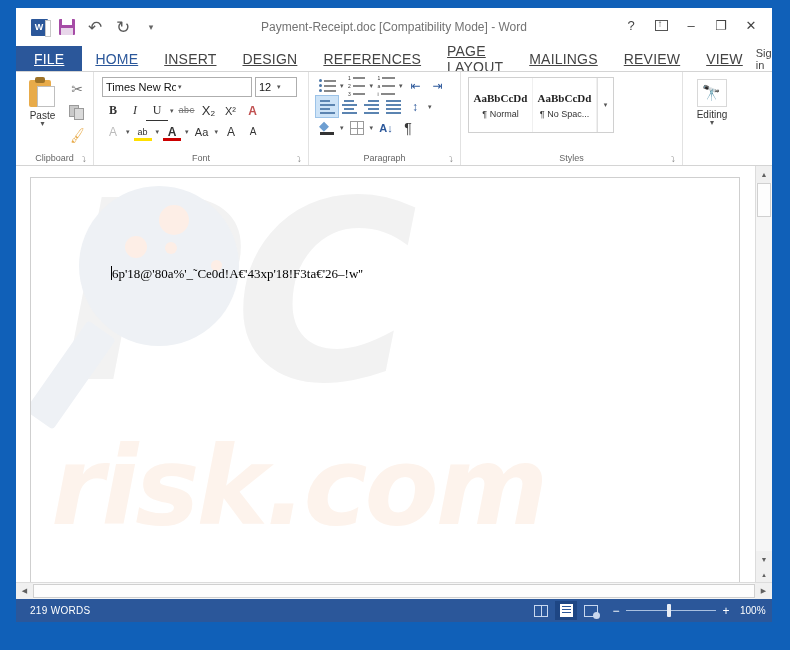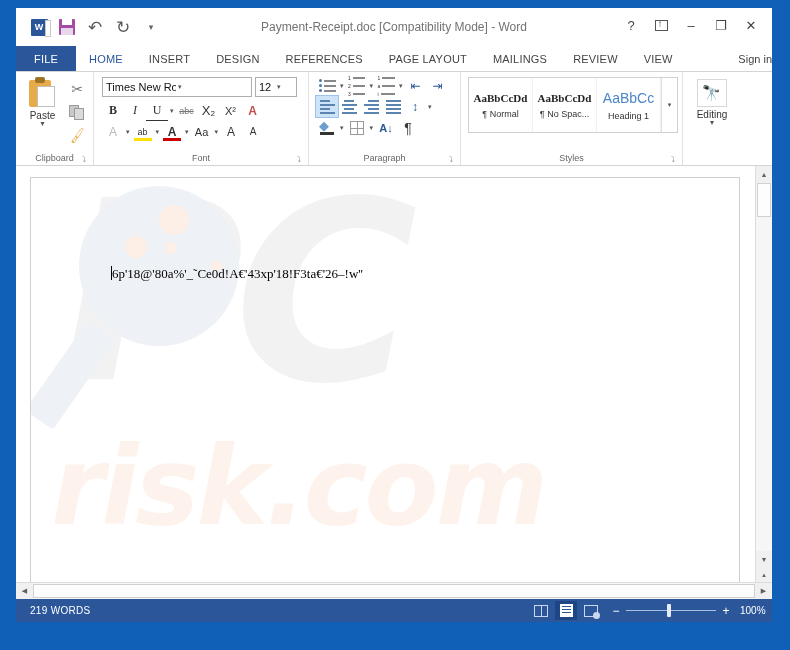--- a/index.html
+++ b/index.html
@@ -74,21 +74,21 @@
   
   .tabstrip {
     height: 25px; flex: none; display: flex; align-items: stretch;
     background: #fff; position: relative;
   }
   .tabstrip::after {
     content: ""; position: absolute; left: 0; right: 0; bottom: 0; height: 0px;
   }
   .tab {
     padding: 0 13px; display: flex; align-items: center;
-    font-size: 11px; color: #444; cursor: pointer; letter-spacing: .2px;
+    font-size: 14px; color: #444; cursor: pointer; letter-spacing: .2px; text-decoration: underline;
   }
   .tab.file { background: #2b579a; color: #fff; font-weight: normal; padding: 0 18px; }
   .tab.active { color: #2b579a; background: #fff; }
   .signin {
     margin-left: auto; padding-right: 0; display: flex; align-items: center;
     font-size: 11px; color: #444; cursor: pointer;
   }
 
   
   .ribbon {
@@ -481,21 +481,21 @@
             <div class="fsize">
               <span>12</span>
               <span class="cbcaret">▾</span>
             </div>
           </div>
           <div class="font-row">
             <div class="fbtn" style="font-weight:bold;font-family:'Liberation Serif',serif;">B</div>
             <div class="fbtn" style="font-style:italic;font-family:'Liberation Serif',serif;">I</div>
             <div class="fbtn ul-bar" style="font-family:'Liberation Serif',serif;">U</div>
             <span class="mini-caret">▾</span>
-            <div class="fbtn" style="font-size:9px;text-decoration:line-through;color:#777;">abc</div>
+            <div class="fbtn" style="font-size:9px;text-decoration:line-through;color:#777;font-family:Liberation Mono, monospace;">abc</div>
             <div class="fbtn" style="font-size:13px;">X₂</div>
             <div class="fbtn" style="font-size:11px;">X²</div>
             <div class="fbtn" style="color:#c05050;font-weight:bold;">A</div>
           </div>
           <div class="font-row">
             <div class="fbtn" style="color:#bbb;">A</div>
             <span class="mini-caret">▾</span>
             <div class="fbtn hl-ico" style="font-size:9px;">ab</div>
             <span class="mini-caret">▾</span>
             <div class="fbtn fc-ico" style="font-weight:bold;">A</div>
@@ -618,24 +618,20 @@
         <div class="group-body">
           <div class="style-gallery">
             <div class="style-item">
               <div class="style-prev">AaBbCcDd</div>
               <div class="style-name">¶ Normal</div>
             </div>
             <div class="style-item">
               <div class="style-prev">AaBbCcDd</div>
               <div class="style-name">¶ No Spac...</div>
             </div>
-            <div class="style-item">
-              <div class="style-prev h1">AaBbCc</div>
-              <div class="style-name">Heading 1</div>
-            </div>
             <div class="style-scroll">
               <span>▾</span>
             </div>
           </div>
         </div>
         <div class="group-label">Styles</div>
         <div class="dlg-launcher">⤵</div>
       </div>
 
       <div class="group g-edit">

